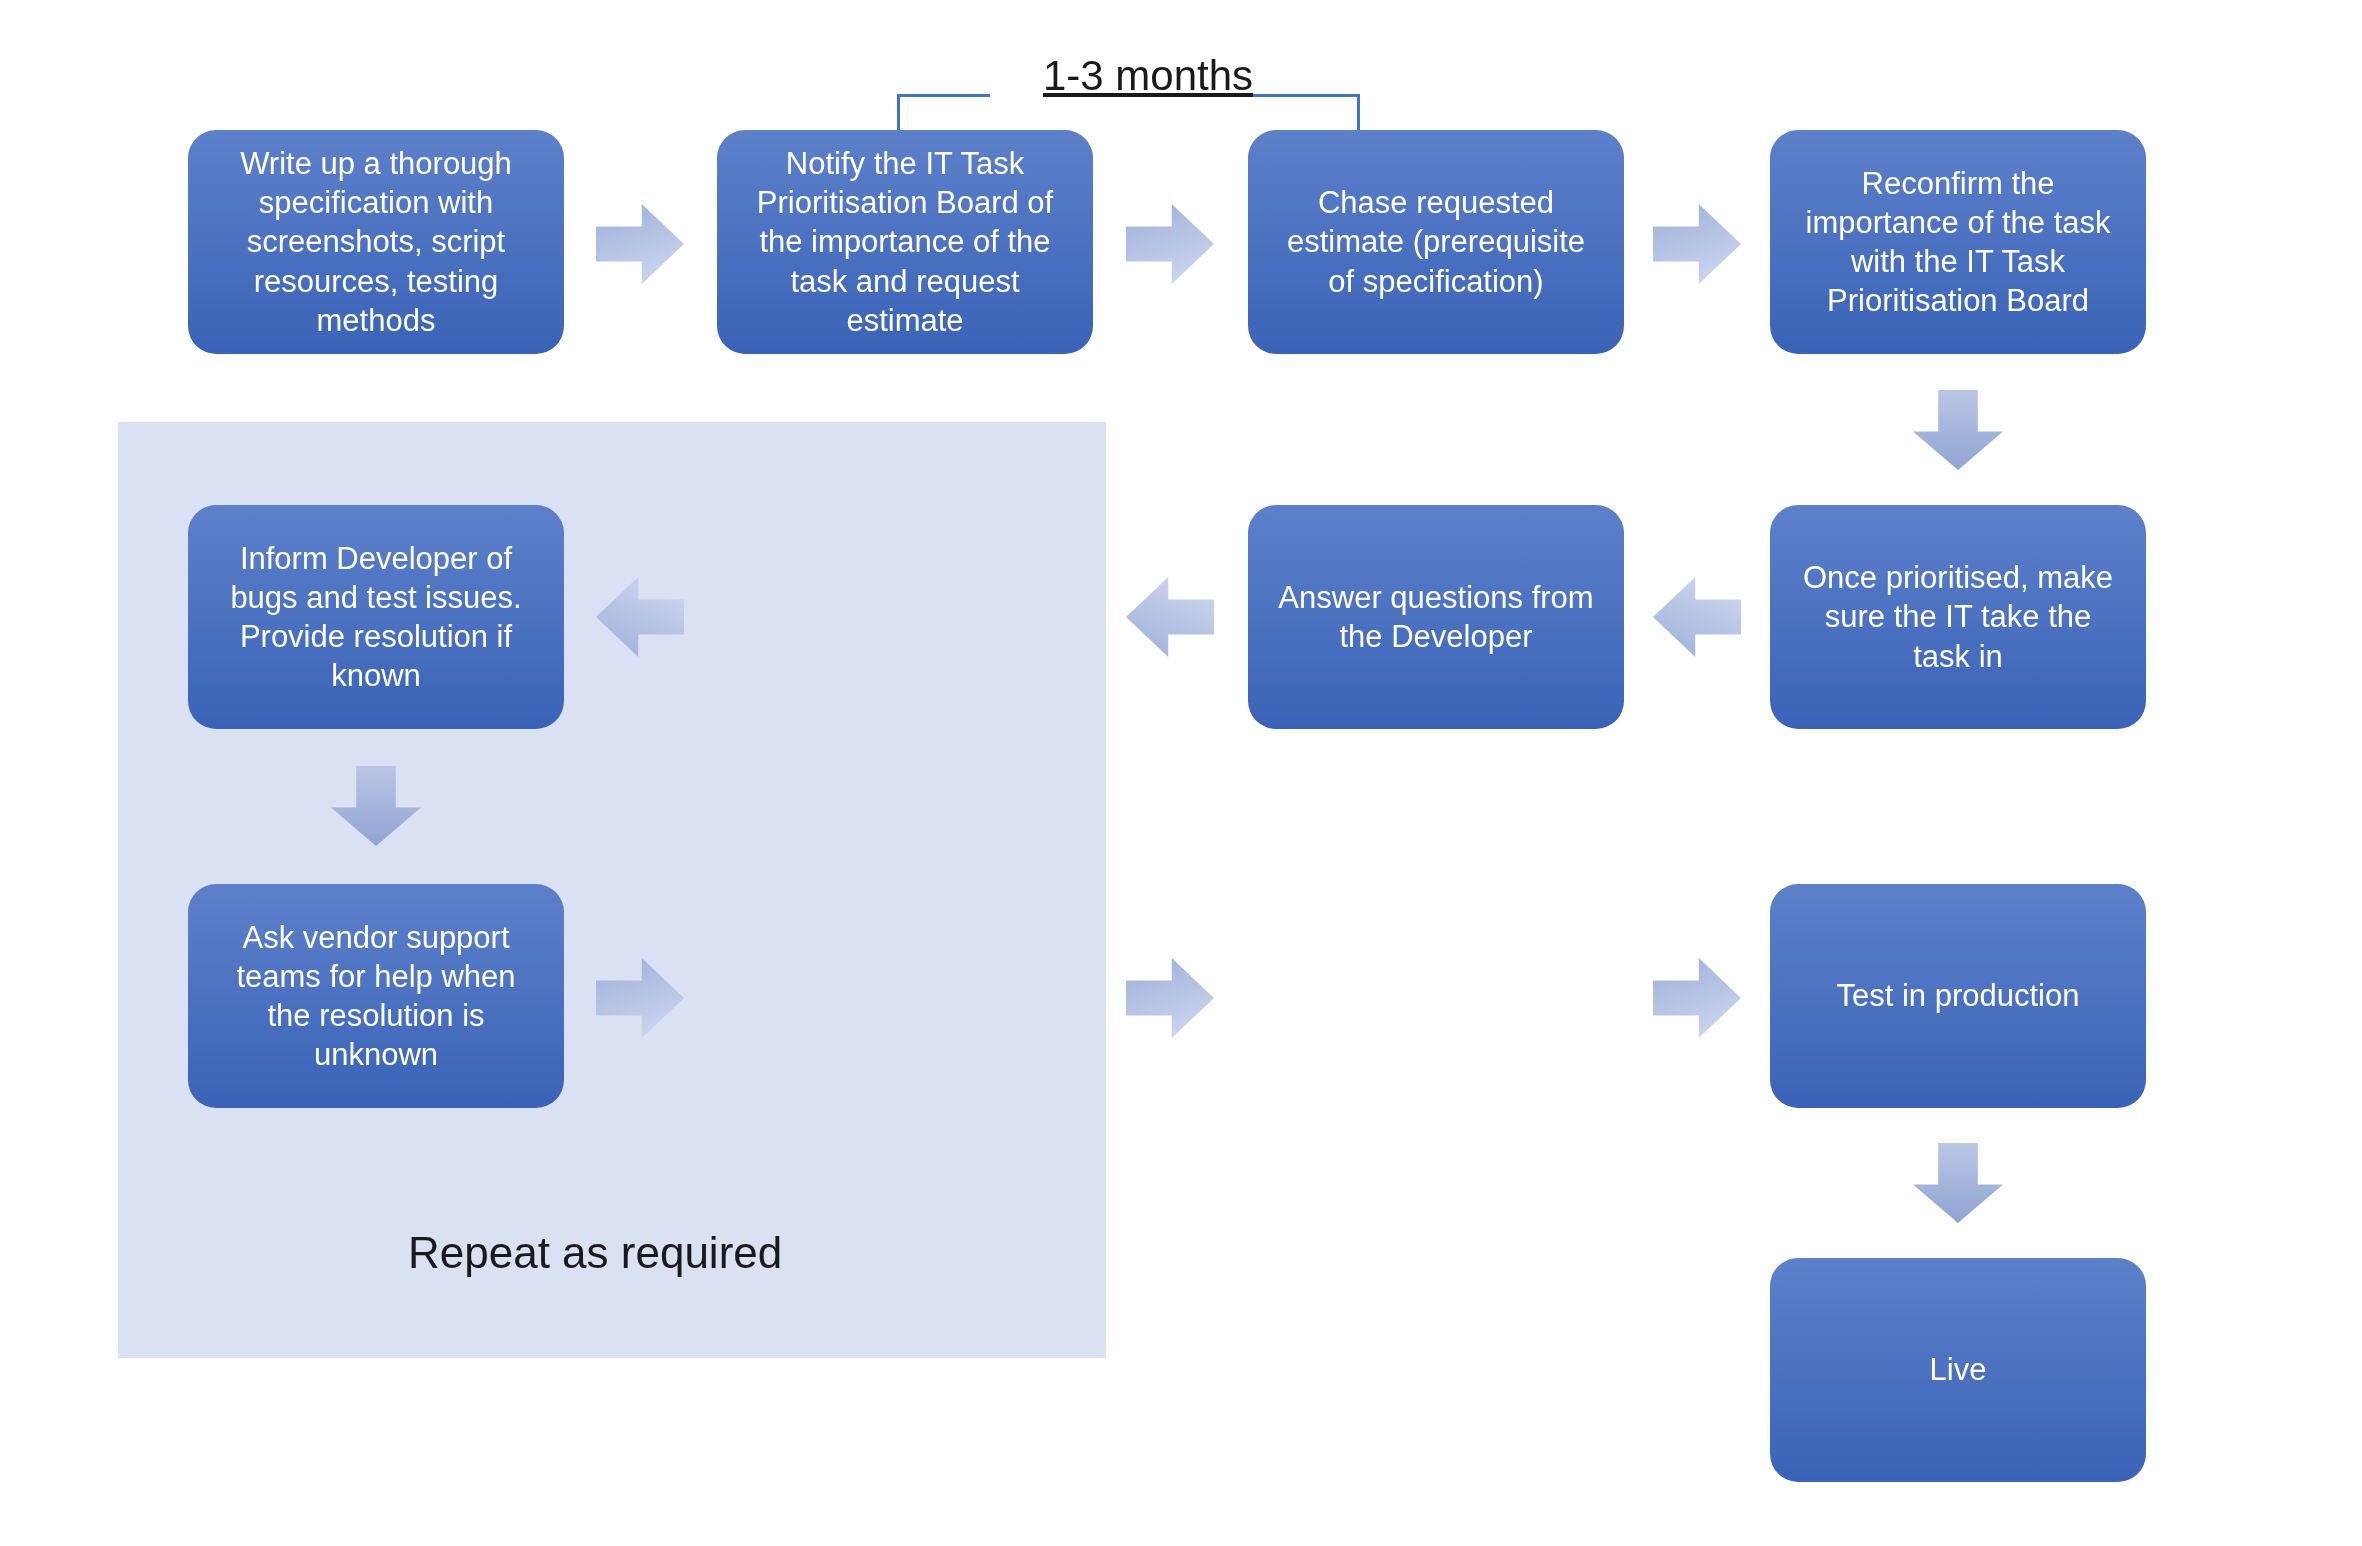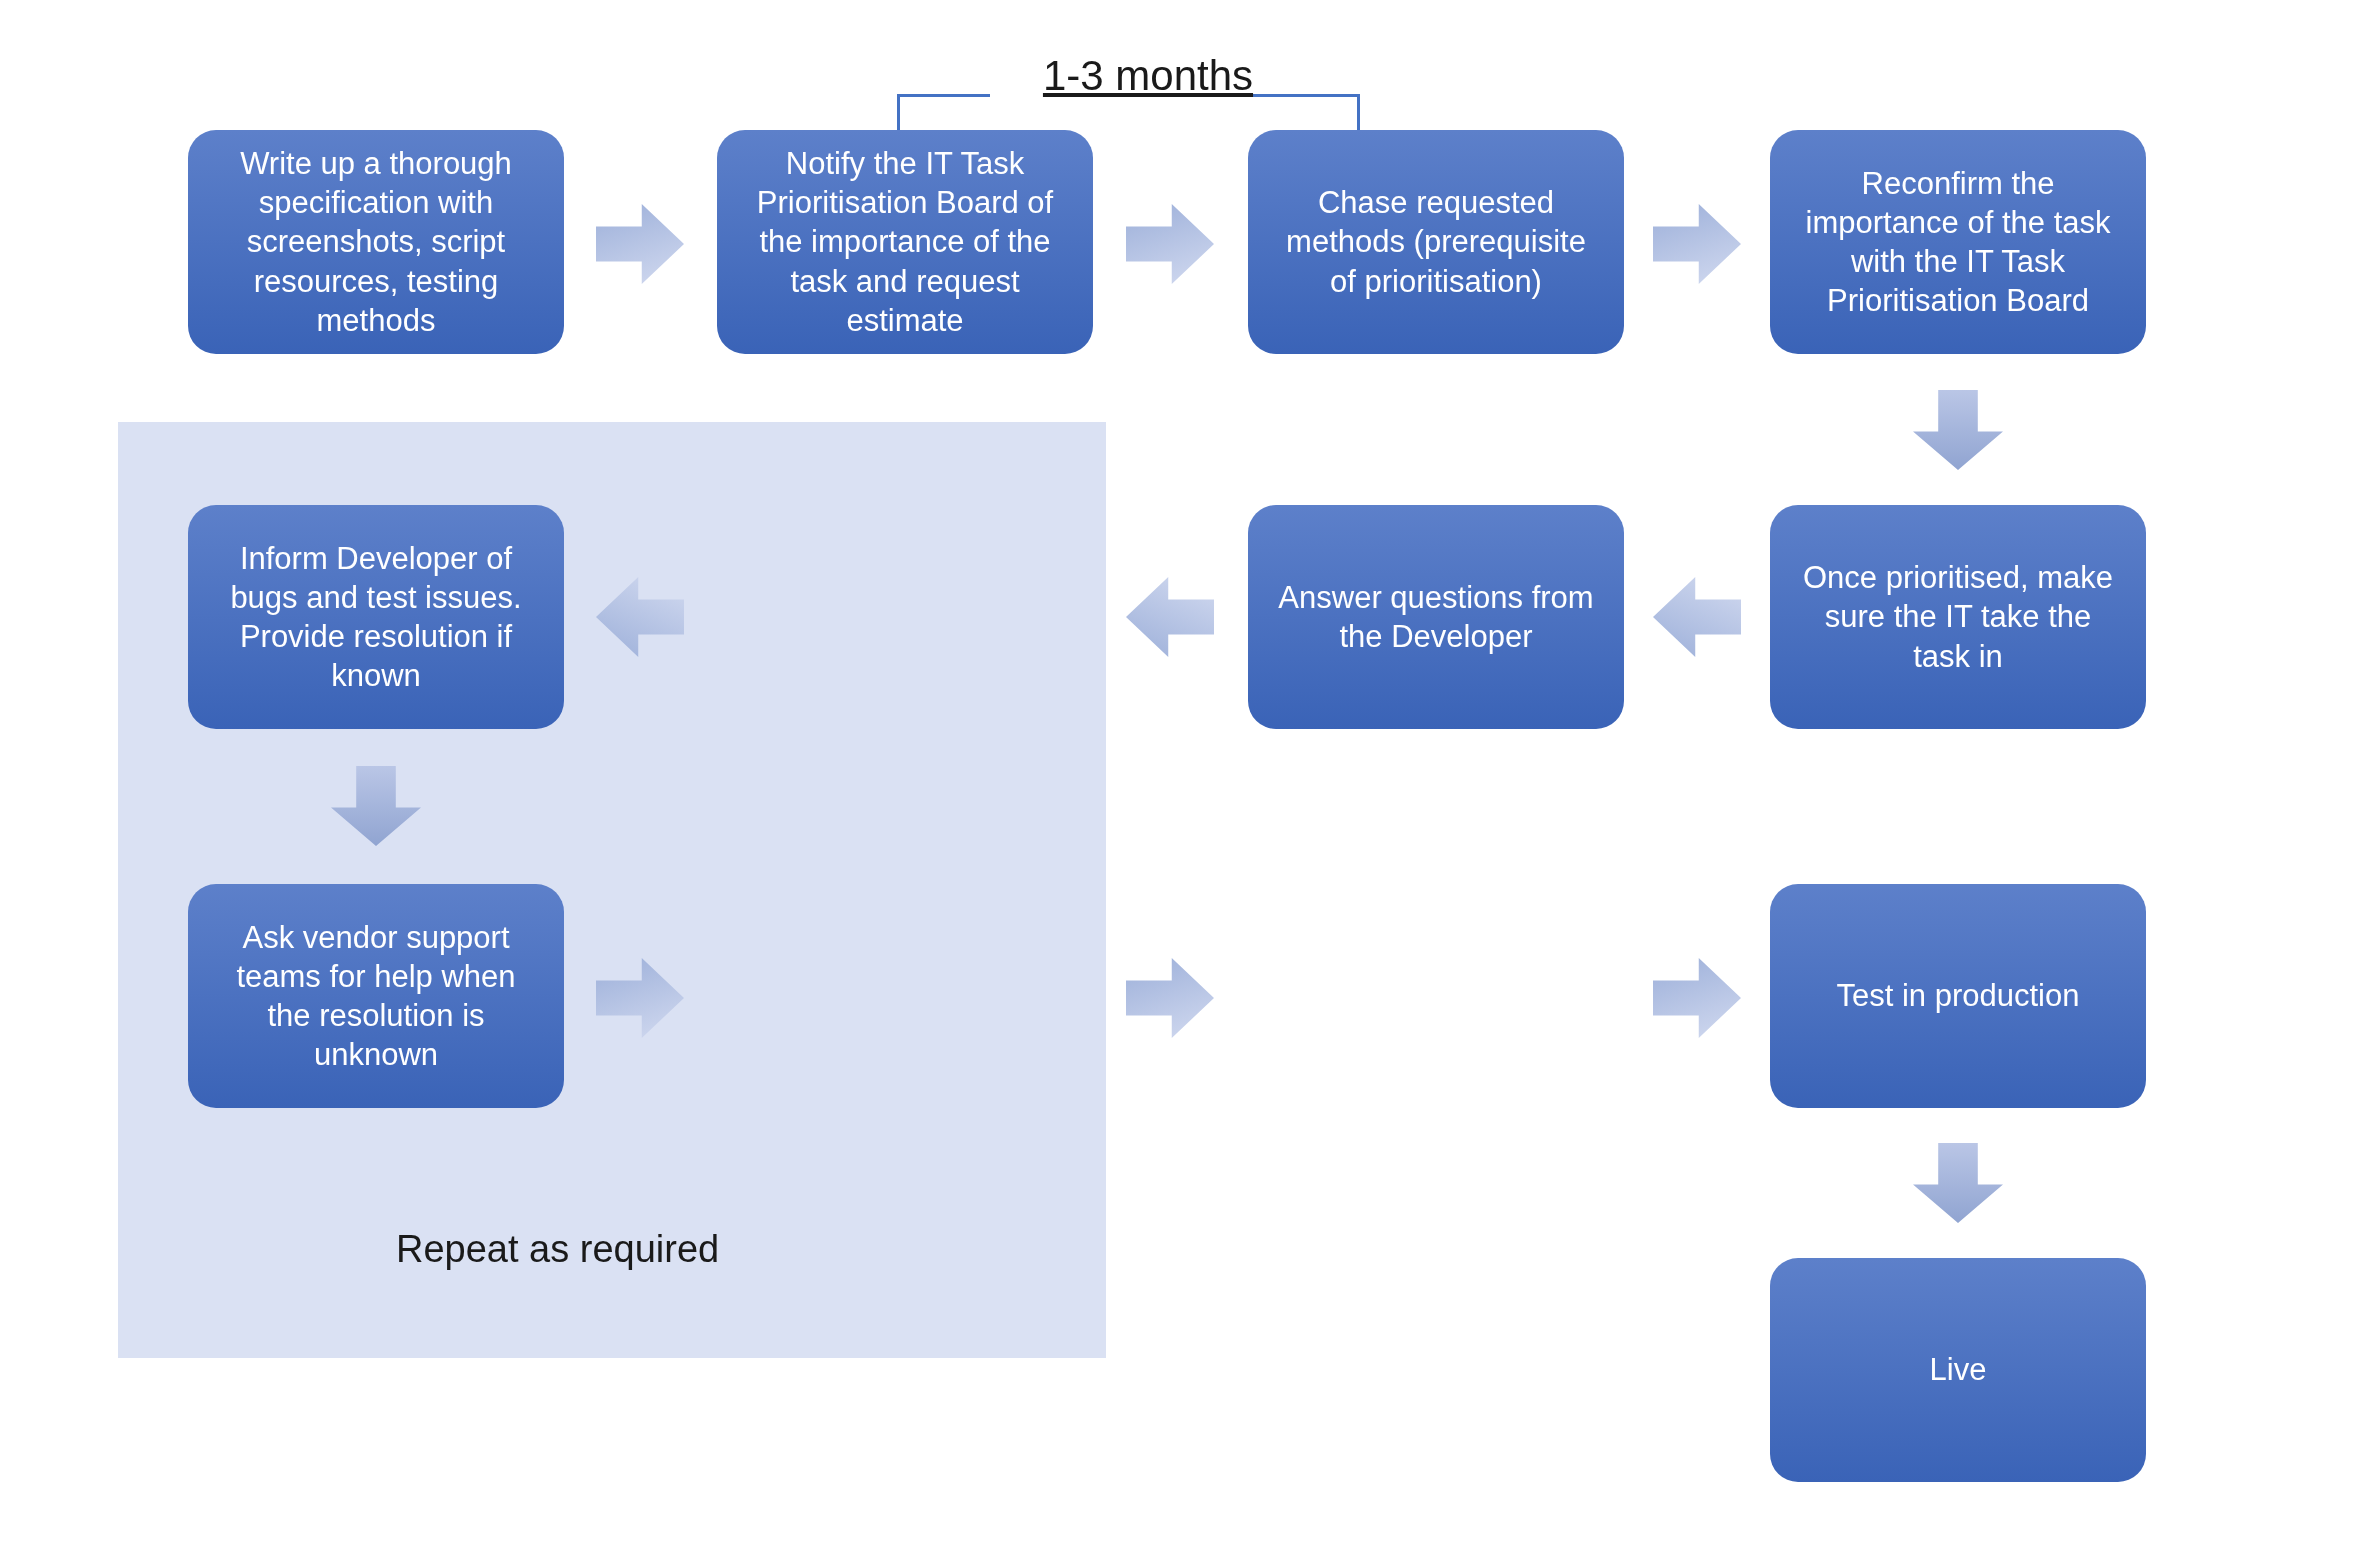--- a/index.html
+++ b/index.html
@@ -39,21 +39,21 @@
     width:90px;height:80px;
     background:linear-gradient(180deg, var(--arrow-down-light), var(--arrow-down-dark));
     clip-path:polygon(28% 0%,72% 0%,72% 52%,100% 52%,50% 100%,0% 52%,28% 52%);
   }
   .bracket{position:absolute;background:var(--bracket);}
   .duration-label{
     position:absolute; left:998px; top:52px; width:300px; text-align:center;
     font-size:42px; color:var(--label-text);text-decoration:underline;
   }
   .repeat-label{
-    position:absolute; left:396px; top:1228px; font-size:38px; color:var(--label-text);
+    position:absolute; left:408px; top:1228px; font-size:44px; color:var(--label-text);
   }
 </style>
 </head>
 <body>
 
 <div class="canvas">
 
   <div class="region"></div>
   <div class="repeat-label">Repeat as required</div>
 
@@ -65,21 +65,21 @@
 
   <div class="node c0 r0">
     <span>Write up a thorough specification with screenshots, script resources, testing methods</span>
   </div>
   <div class="arrow right" style="left:596px; top:204px;"></div>
   <div class="node c1 r0">
     <span>Notify the IT Task Prioritisation Board of the importance of the task and request estimate</span>
   </div>
   <div class="arrow right" style="left:1126px; top:204px;"></div>
   <div class="node c2 r0">
-    <span>Chase requested methods (prerequisite of prioritisation)</span>
+    <span>Chase requested estimate (prerequisite of specification)</span>
   </div>
   <div class="arrow right" style="left:1653px; top:204px;"></div>
   <div class="node c3 r0">
     <span>Reconfirm the importance of the task with the IT Task Prioritisation Board</span>
   </div>
 
   <div class="arrow down" style="left:1913px; top:390px;"></div>
 
   <div class="node c3 r1">
     <span>Once prioritised, make sure the IT take the task in</span>

